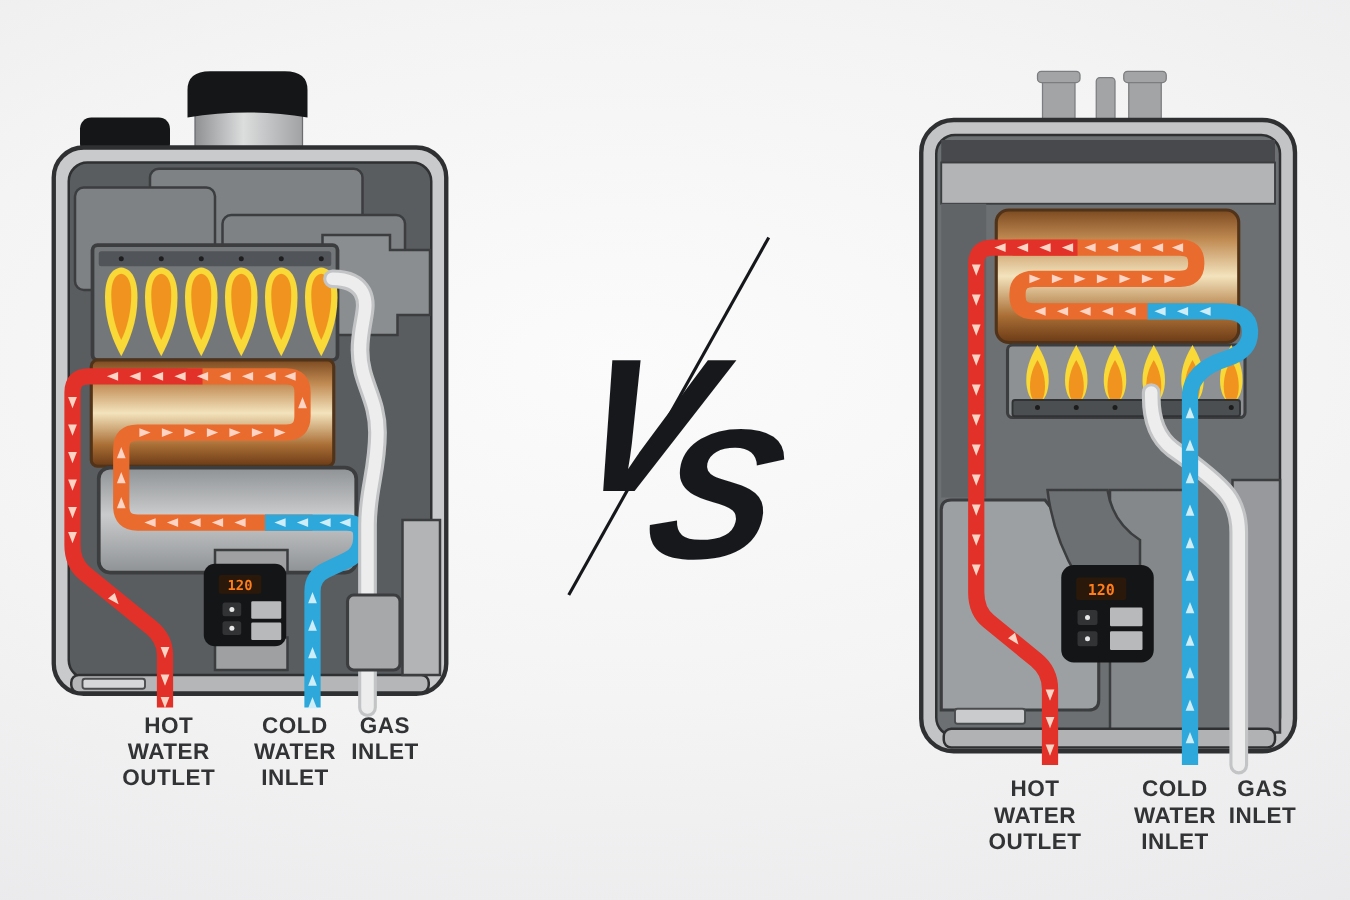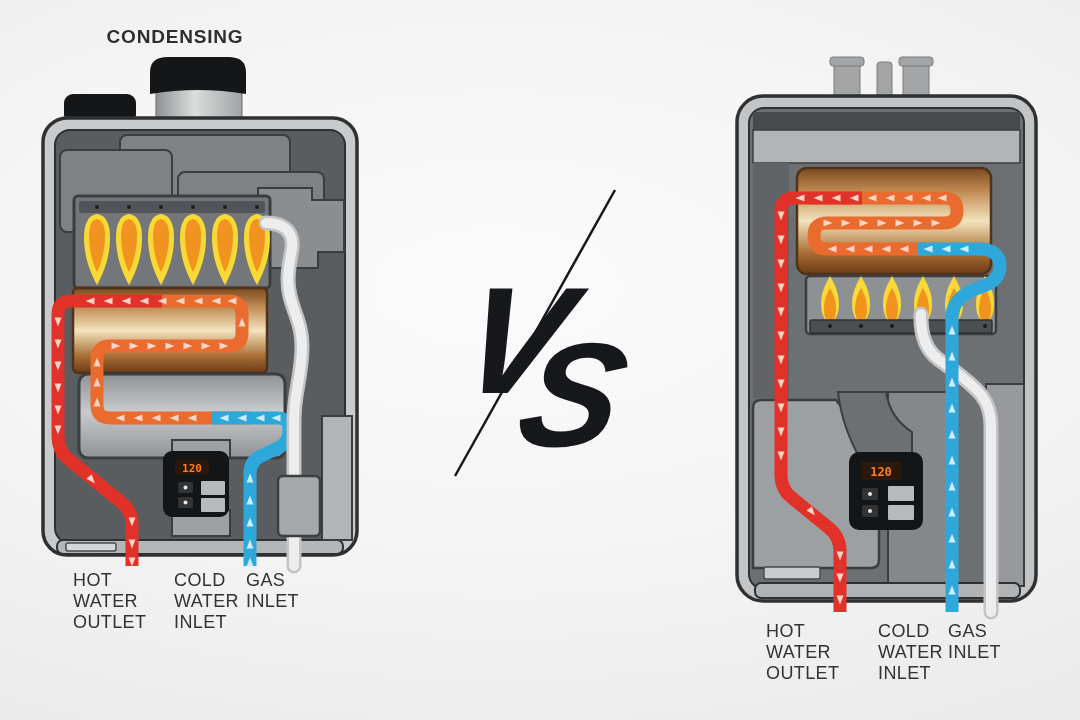--- a/index.html
+++ b/index.html
@@ -8,22 +8,22 @@
     font-family:"Liberation Sans", sans-serif;
     background:
       radial-gradient(ellipse 130% 95% at 46% 40%, #fbfbfb 0%, #f4f4f5 40%, #e6e6e8 88%, #dddde0 100%);
   }
   #art{position:absolute;left:0;top:0;width:1080px;height:720px;}
   .title{
     position:absolute;width:240px;text-align:center;
     font-size:19px;font-weight:bold;letter-spacing:.8px;color:#2d2e2f;
   }
   .lbl{
-    position:absolute;width:124px;
-    font-size:18px;font-weight:normal;letter-spacing:.4px;color:#323334;line-height:21px;
+    position:absolute;width:124px;text-align:center;
+    font-size:18px;font-weight:bold;letter-spacing:.4px;color:#323334;line-height:21px;
   }
   .lbl span{display:block;}
 </style>
 </head>
 <body>
 
 <div id="stage">
 
 <svg id="art" viewBox="0 0 1080 720">
   <defs>
@@ -310,21 +310,20 @@
     </g>
   </g>
 
   <g>
     <line x1="615" y1="190" x2="455" y2="476" stroke="#15171a" stroke-width="2.5"></line>
     <text transform="translate(453,393) skewX(-13)" font-size="152" font-weight="bold" font-style="italic" fill="#16181b">V</text>
     <text transform="translate(512,446) skewX(-13)" font-size="148" font-weight="bold" font-style="italic" fill="#16181b">S</text>
   </g>
 </svg>
 
-<div class="title" style="left:55px;top:26px;">CONDENSING</div>
 
 <div class="lbl" style="left:73px;top:570px;">
   <span>HOT</span>
   <span>WATER</span>
   <span>OUTLET</span>
 </div>
 <div class="lbl" style="left:174px;top:570px;">
   <span>COLD</span>
   <span>WATER</span>
   <span>INLET</span>

